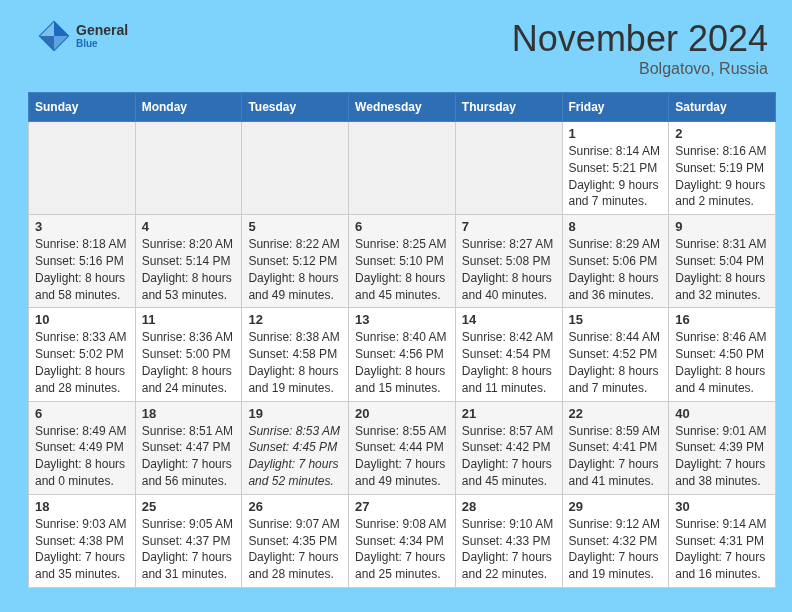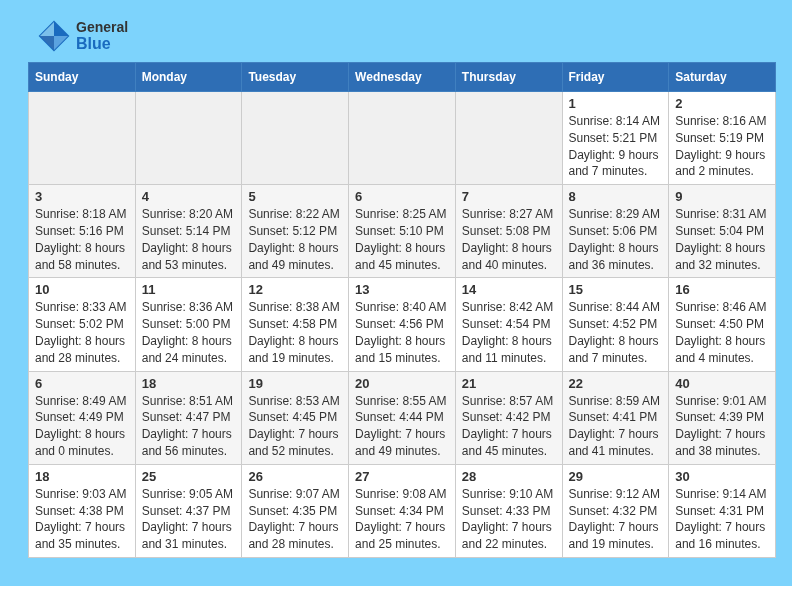--- a/index.html
+++ b/index.html
@@ -3,32 +3,32 @@
   <meta charset="utf-8">
   <style>
     * { box-sizing: border-box; margin: 0; padding: 0; }
     body { font-family: Arial, sans-serif; background: #fff; width: 792px; min-height: 612px; }
     
     .header { display: flex; justify-content: space-between; align-items: flex-start; padding: 18px 24px 8px 24px; }
     
     .logo { display: flex; align-items: center; gap: 4px; }
     .logo-text { display: flex; flex-direction: column; line-height: 1.1; }
     .logo-general { font-size: 14px; font-weight: bold; color: #333; }
-    .logo-blue { font-size: 16px; font-weight: bold; color: #1a6bbf; }
+    .logo-blue { font-size: 10px; font-weight: bold; color: #1a6bbf; }
     
     .title-section { text-align: right; }
     .month-title { font-size: 36px; font-weight: 300; color: #333; }
     .location { font-size: 16px; color: #555; }
     
     .day-num { font-size: 13px; font-weight: bold; color: #333; margin-bottom: 2px; }
     .cell-info { font-size: 12px; color: #333; line-height: 1.4; }
     
     .calendar-wrapper { padding: 0 16px 16px 16px; }
     
-    table { width: 100%; border-collapse: collapse; }
+    table { width: 100%; border-collapse: collapse; margin-top: 6px; }
     th { background: #2e6eb5; color: white; font-size: 12px; font-weight: bold; padding: 7px 6px; border: 1px solid #4080c0; text-align: left; }
     td { border: 1px solid #ccc; vertical-align: top; padding: 4px 6px; min-height: 85px; width: calc(100%/7); background: #fff; }
     tr:nth-child(even) td { background: #f5f5f5; }
     tr:nth-child(odd) td:not(.empty-cell) { background: #fff; }
     .empty-cell { background: #f0f0f0 !important; }
   </style>
 </head>
 <body>
 
 <div style="width:792px; background:#7dd3fc; padding-bottom: 12px; padding-left: 12px;">
@@ -40,20 +40,24 @@
         <polygon points="18,4 32,18 18,18" fill="#1a6bbf"></polygon>
         <polygon points="18,18 32,18 18,32" fill="#5ba3e0"></polygon>
         <polygon points="4,18 18,18 18,32" fill="#2e6eb5"></polygon>
         <polygon points="4,18 18,4 18,18" fill="#7bbfea"></polygon>
       </svg>
       <div class="logo-text">
         <span class="logo-general">General</span>
         <span class="logo-blue">Blue</span>
       </div>
     </div>
+    <div class="title-section">
+      <div class="month-title">November 2024</div>
+      <div class="location">Bolgatovo, Russia</div>
+    </div>
   </div>
 
   <div class="calendar-wrapper">
     <table>
       <thead>
         <tr>
           <th>Sunday</th>
           <th>Monday</th>
           <th>Tuesday</th>
           <th>Wednesday</th>
@@ -196,21 +200,21 @@
             </td>
             <td>
               <div class="day-num">18</div>
               <div class="cell-info" style="white-space: pre-line;">Sunrise: 8:51 AM
 Sunset: 4:47 PM
 Daylight: 7 hours
 and 56 minutes.</div>
             </td>
             <td>
               <div class="day-num">19</div>
-              <div class="cell-info" style="white-space: pre-line;">Sunrise: 8:53 AM
+              <div class="cell-info" style="white-space: pre-line; font-style: italic;">Sunrise: 8:53 AM
 Sunset: 4:45 PM
 Daylight: 7 hours
 and 52 minutes.</div>
             </td>
             <td>
               <div class="day-num">20</div>
               <div class="cell-info" style="white-space: pre-line;">Sunrise: 8:55 AM
 Sunset: 4:44 PM
 Daylight: 7 hours
 and 49 minutes.</div>

